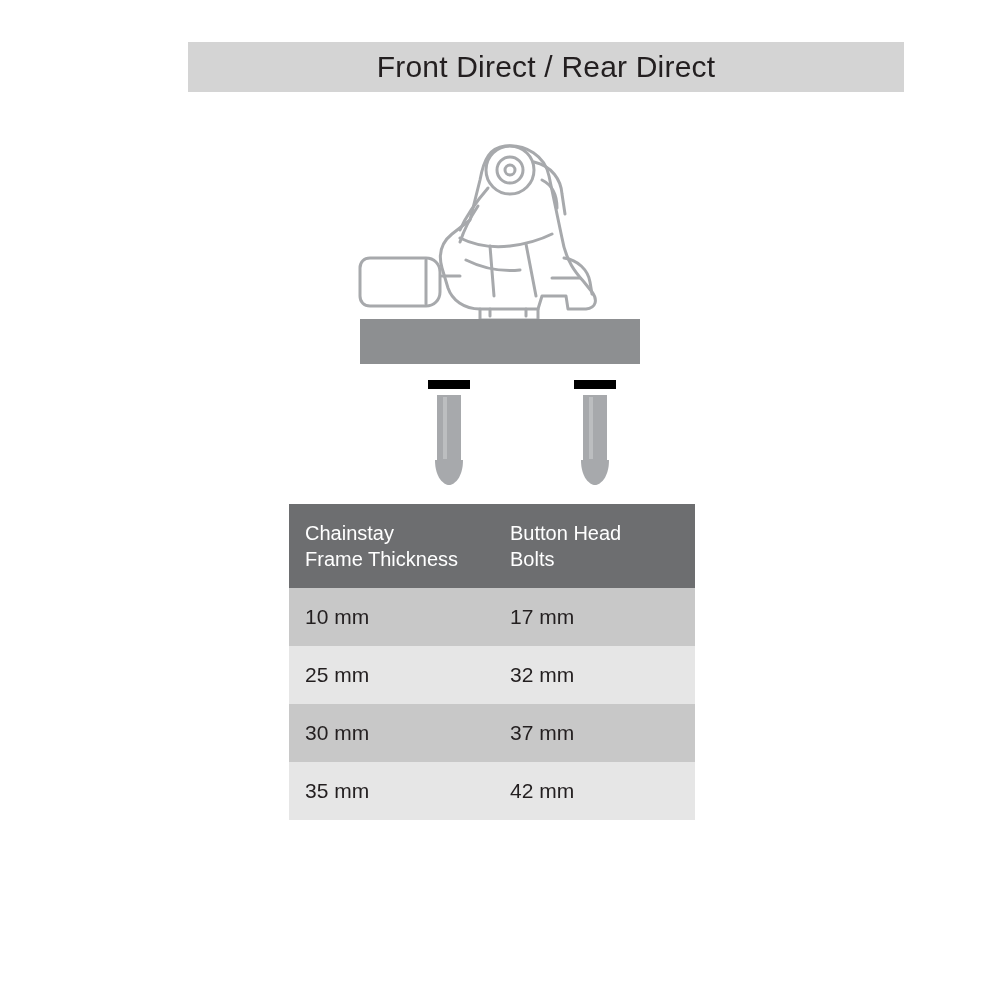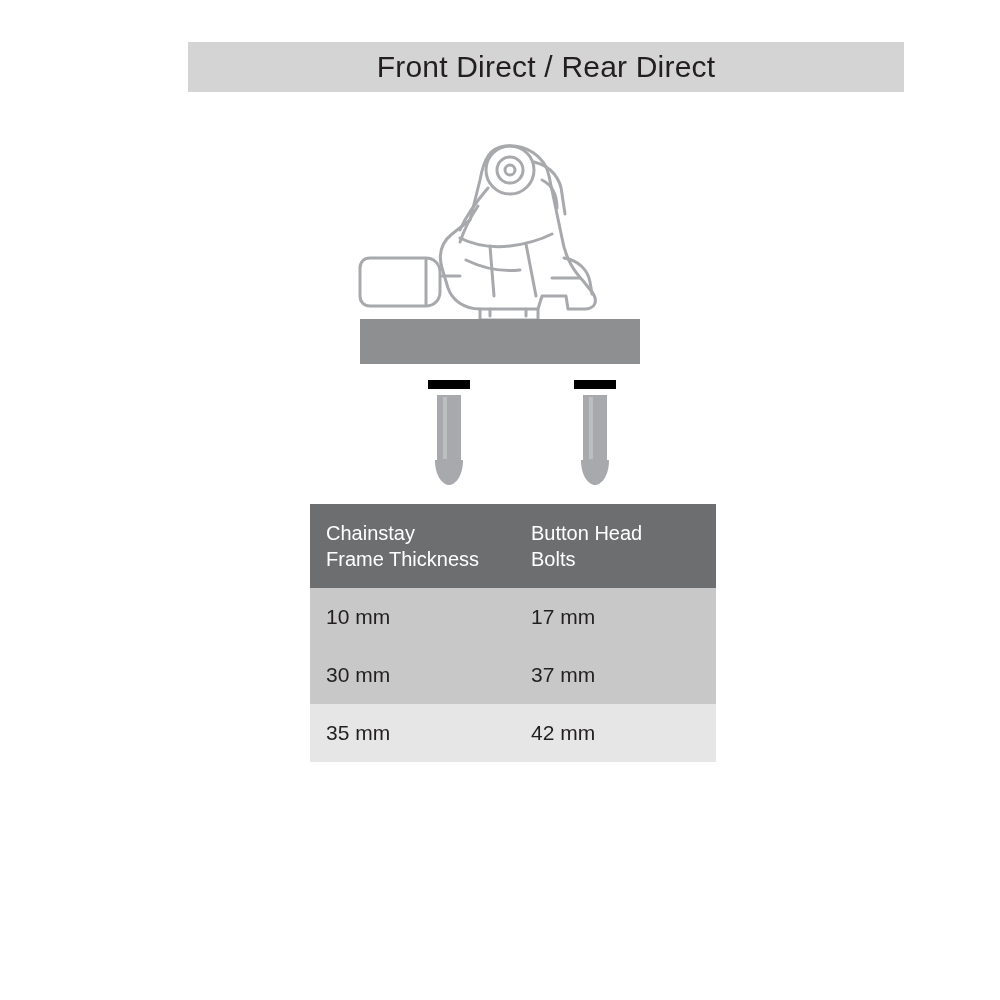--- a/index.html
+++ b/index.html
@@ -44,21 +44,21 @@
     width: 340px;
     height: 385px;
   }
   .illustration svg {
     display: block;
   }
 
   
   .spec-table {
     position: absolute;
-    left: 310px;
+    left: 289px;
     top: 504px;
     width: 406px;
     border-collapse: collapse;
     table-layout: fixed;
   }
   .spec-table th,
   .spec-table td {
     text-align: left;
     vertical-align: middle;
     padding: 0 0 0 16px;
@@ -170,20 +170,24 @@
         <span class="hdr-line">Button Head</span>
         <span class="hdr-line">Bolts</span>
       </th>
     </tr>
   </thead>
   <tbody>
     <tr class="shaded">
       <td>10 mm</td>
       <td>17 mm</td>
     </tr>
+    <tr class="plain">
+      <td>25 mm</td>
+      <td>32 mm</td>
+    </tr>
     <tr class="shaded">
       <td>30 mm</td>
       <td>37 mm</td>
     </tr>
     <tr class="plain">
       <td>35 mm</td>
       <td>42 mm</td>
     </tr>
   </tbody>
 </table>

